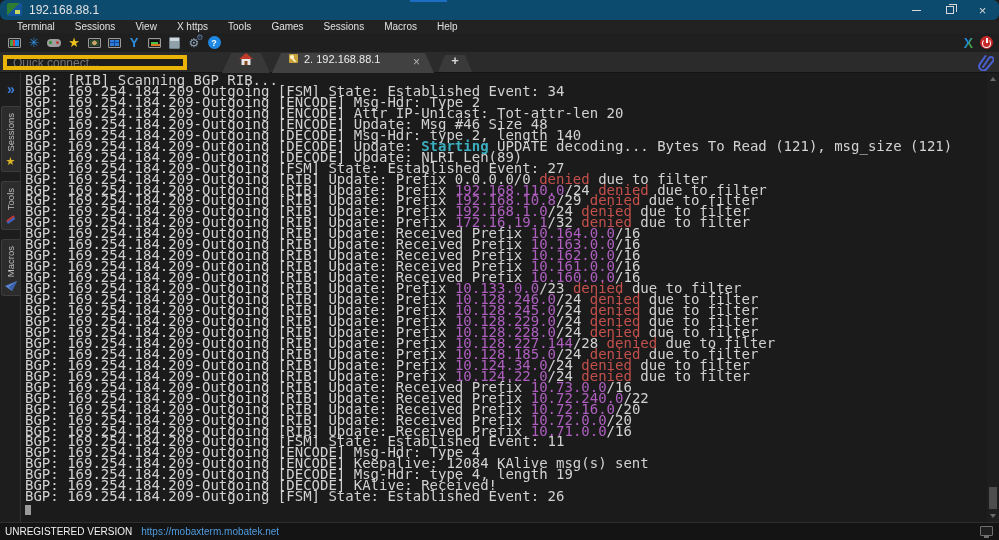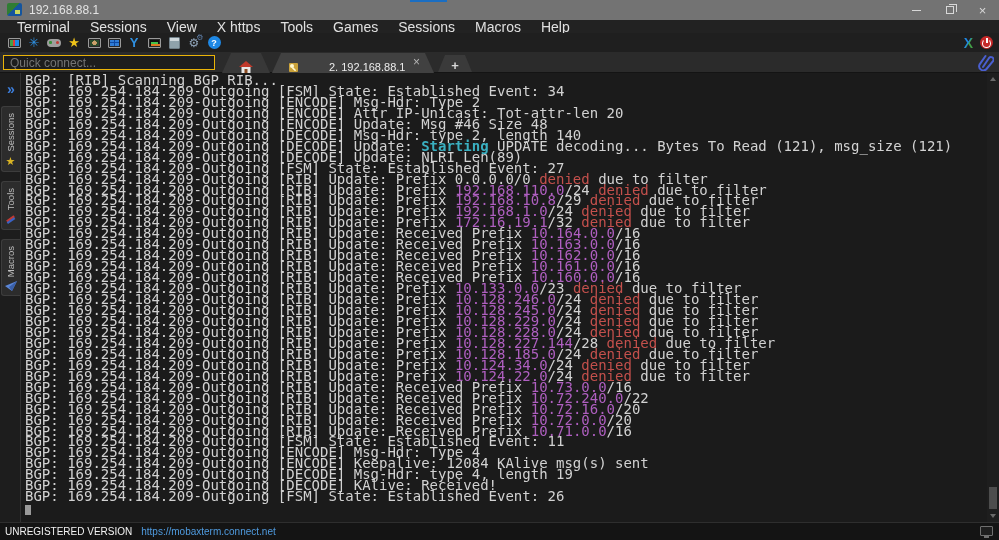--- a/index.html
+++ b/index.html
@@ -2,38 +2,38 @@
 <html><head>
 <meta charset="utf-8">
 <style>
   * { margin:0; padding:0; box-sizing:border-box; }
   html,body { width:999px; height:540px; overflow:hidden; background:#1b1b1b;
               font-family:"Liberation Sans", sans-serif; }
   .app { position:absolute; inset:0; width:999px; height:540px; }
 
   
   .titlebar { position:absolute; left:0; top:0; width:999px; height:20px;
-              background:#737373; color:#e3e3e3; }
+              background:#0c4a6e; color:#e3e3e3;border-radius:6px; }
   .blue-strip { position:absolute; left:410px; top:0; width:37px; height:2px; background:#1b6ec2; }
   .appicon { position:absolute; left:7px; top:3px; width:15px; height:13px; border-radius:2px;
              background:linear-gradient(135deg,#2f7d33 0 45%,#14559e 45% 100%); }
   .appicon i { position:absolute; right:2px; bottom:2px; width:5px; height:4px; background:#c8d860; display:block; }
   .wtitle { position:absolute; left:29px; top:3px; font-size:12px; }
   .wctrls { position:absolute; right:0; top:0; height:20px; display:flex; }
   .wbtn { width:33px; height:20px; display:flex; align-items:center; justify-content:center; color:#d8d8d8; }
   .ic-min { width:9px; height:1px; background:#d8d8d8; display:block; }
   .ic-max { width:8px; height:8px; border:1px solid #d8d8d8; position:relative; display:block; }
   .ic-max::before { content:""; position:absolute; left:2px; top:-3px; width:7px; height:7px;
                     border:1px solid #d8d8d8; border-left:none; border-bottom:none; }
   .ic-close { font-size:13px; line-height:13px; }
 
   
   .menubar { position:absolute; left:0; top:20px; width:999px; height:13px; background:#222222;
              display:flex; align-items:center; padding-left:7px; gap:0; }
-  .menu-item { color:#e0e0e0; font-size:14px; padding:0 10px; cursor:default; }
+  .menu-item { color:#e0e0e0; font-size:10px; padding:0 10px; cursor:default; }
 
   
   .toolbar { position:absolute; left:0; top:33px; width:999px; height:19px; background:#1f1f1f; }
   .tb-left { position:absolute; left:4px; top:0; height:19px; display:flex; align-items:center; }
   .tbi { width:20px; height:17px; display:inline-flex; align-items:center; justify-content:center; position:relative; }
   .mon { width:13px; height:10px; border:1px solid #9a9a9a; background:#262626; border-radius:1px;
          display:inline-block; position:relative; }
   .mon i { position:absolute; left:1px; top:1px; right:1px; bottom:1px; display:block; }
   .fill-dots  { background:linear-gradient(90deg,#43a047 0 33%,#e53935 33% 60%,#1e88e5 60% 100%); }
   .fill-user  { background:radial-gradient(circle at 50% 45%, #caa06a 0 38%, #294a2c 42%); }
@@ -58,26 +58,26 @@
              background:linear-gradient(120deg,#1e88e5 0 45%,#43a047 55% 100%);
              -webkit-background-clip:text; background-clip:text; color:transparent; }
   .powerbtn { width:13px; height:13px; border-radius:50%; background:#c62828; position:relative; }
   .powerbtn::before { content:""; position:absolute; left:50%; top:2px; width:2px; height:5px; margin-left:-1px; background:#fff; }
   .powerbtn::after { content:""; position:absolute; left:2px; top:3px; width:7px; height:7px;
                      border:1.5px solid #fff; border-top-color:transparent; border-radius:50%; }
 
   
   .tabrow { position:absolute; left:0; top:52px; width:999px; height:21px; background:#2b2b2b;
             border-bottom:1px solid #141414; }
-  .quickconnect { position:absolute; left:3px; top:3px; width:212px; height:15px; background:#1d1d1d;
-                  border:1px solid #eab308; color:#8f8f8f; font-size:12px; padding:0 6px;
+  .quickconnect { position:absolute; left:3px; top:3px; width:184px; height:15px; background:#1d1d1d;
+                  border:4px solid #eab308; color:#8f8f8f; font-size:12px; padding:0 6px;
                   font-family:"Liberation Sans", sans-serif; }
   .tab { position:absolute; top:1px; height:20px; background:#383838;
          clip-path:polygon(9px 0, calc(100% - 9px) 0, 100% 100%, 0 100%);
-         display:flex; align-items:flex-end; justify-content:center;gap:25px; }
+         display:flex; align-items:flex-start; justify-content:center; }
   .tab-home { left:222px; width:48px; }
   .tab-active { left:272px; width:162px; background:#414141; justify-content:flex-start; padding-left:16px; }
   .tab-label { color:#ececec; font-size:11px; margin-left:5px; }
   .tab-close { position:absolute; right:14px; top:2px; color:#b5b5b5; font-size:12px; }
   .tab-plus { left:438px; top:3px; width:34px; height:17px; background:#3a3a3a;
               clip-path:polygon(7px 0, calc(100% - 7px) 0, 100% 100%, 0 100%); }
   .plus-glyph { color:#d8d8d8; font-size:13px; font-weight:bold; line-height:12px; }
   .clip { position:absolute; right:5px; top:1px; }
 
   
@@ -253,17 +253,17 @@
 
     <div class="scrollbar">
       <span class="sb-up"></span>
       <span class="sb-thumb"></span>
       <span class="sb-down"></span>
     </div>
   </div>
 
   <div class="statusbar">
     <span class="sb-version">UNREGISTERED VERSION</span>
-    <a class="sb-link">https://mobaxterm.connect.net</a>
+    <a class="sb-link">https://mobaxterm.mobatek.net</a>
     <span class="statmon"></span>
   </div>
 
 </div>
 
 </body></html>

